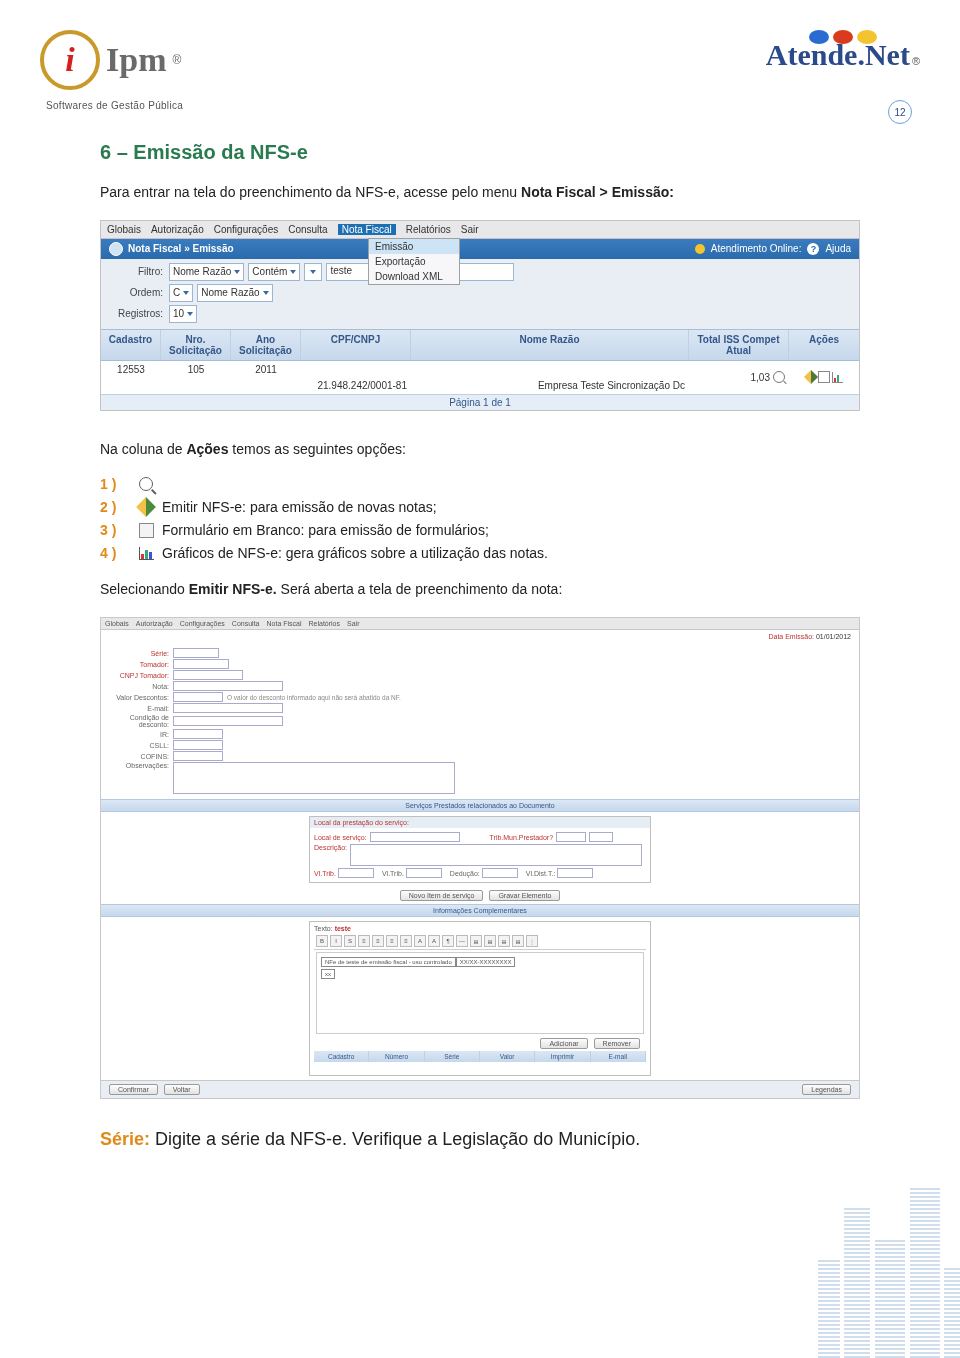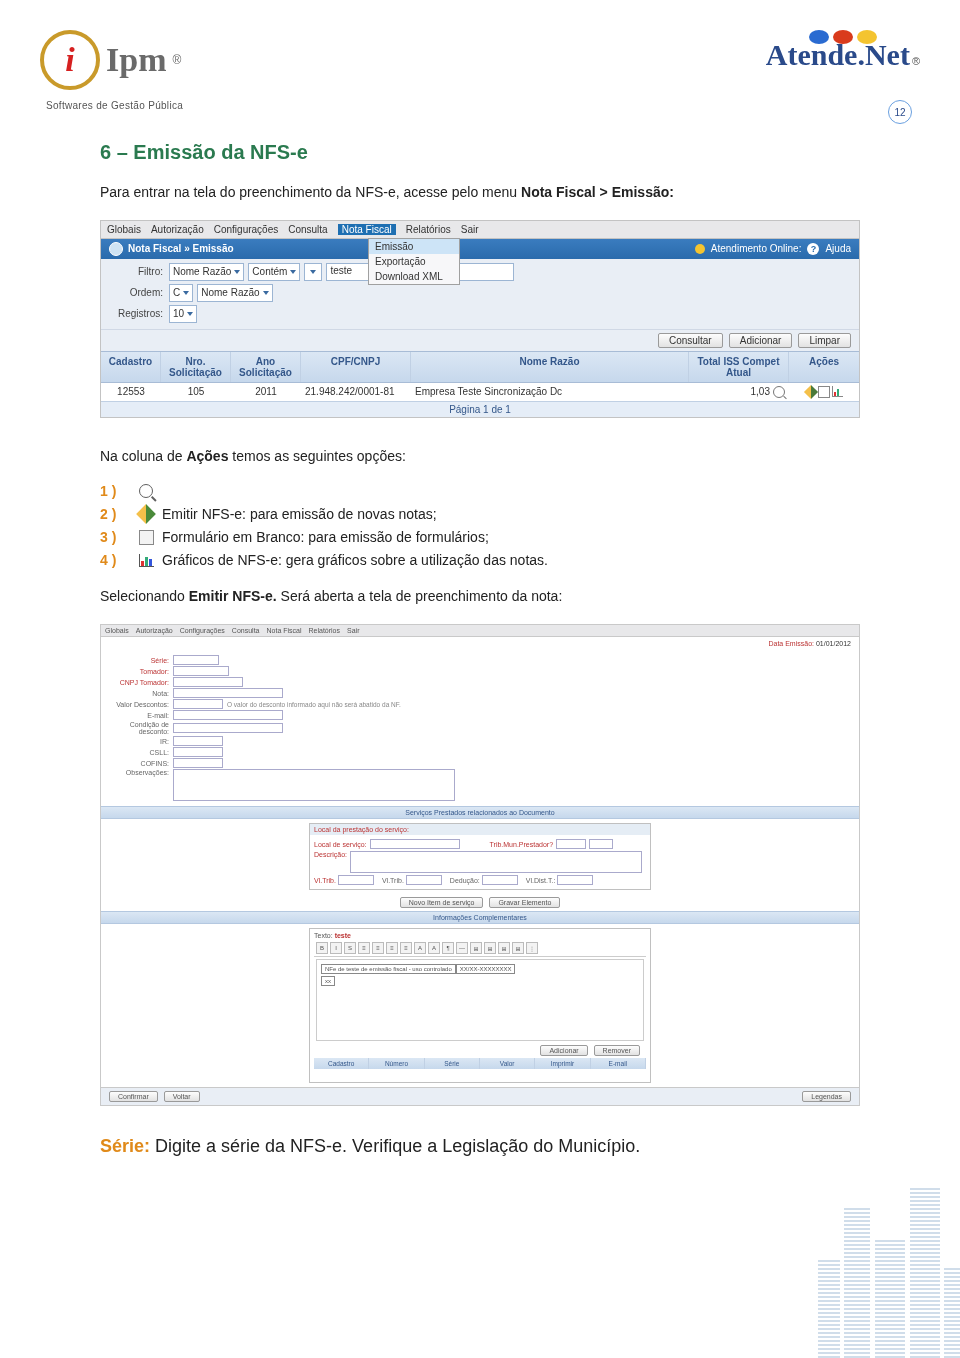--- a/index.html
+++ b/index.html
@@ -124,21 +124,21 @@
     font-size:10px; color:#34578a; font-weight:bold;
     border-top:1px solid #a8bcd6; border-bottom:1px solid #a8bcd6;
   }
   .table-head div { padding:4px 4px; text-align:center; border-right:1px solid #c0d0e4; }
   .table-head div:last-child{border-right:none;}
   .table-row {
     display:grid; grid-template-columns: 60px 70px 70px 110px 1fr 100px 70px;
     font-size:10px; background:#fff;
   }
   .table-row div { padding:3px 4px; text-align:center; }
-  .table-row .lefttxt { text-align:left; }
+  .table-row .lefttxt { text-align:right;margin-top:16px; }
   .row-icons { display:flex; gap:2px; justify-content:center; align-items:center; }
   .mini-icon { width:10px;height:10px;display:inline-block; }
   .mag { border:1px solid #777;border-radius:50%;position:relative; }
   .mag::after{content:"";position:absolute;width:4px;height:1px;background:#777;right:-3px;bottom:-1px;transform:rotate(45deg);}
   .pencil { background:linear-gradient(45deg,#f4c04a 50%,#4a7a3a 50%);transform:rotate(45deg); }
   .checkbox-mini { border:1px solid #888; }
   .chart-mini { background:#fff;border-bottom:1px solid #888;border-left:1px solid #888;position:relative; }
   .chart-mini::before{content:"";position:absolute;left:1px;bottom:0;width:2px;height:4px;background:#d33;}
   .chart-mini::after{content:"";position:absolute;left:4px;bottom:0;width:2px;height:7px;background:#3a7;}
   .pager { background:#e5edf7;text-align:center;padding:2px;font-size:10px;color:#34578a;border-top:1px solid #c0d0e4; }
@@ -290,25 +290,20 @@
             <span class="caret"></span>
           </span>
       </div>
       <div class="lbl">Registros:</div>
       <div class="frow">
         <span class="sel">
             <span>10</span>
             <span class="caret"></span>
           </span>
       </div>
-    </div>
-    <div class="actions-row">
-      <span class="btn">Consultar</span>
-      <span class="btn">Adicionar</span>
-      <span class="btn">Limpar</span>
     </div>
     <div class="table-head">
       <div>Cadastro</div>
       <div>Nro. Solicitação</div>
       <div>Ano Solicitação</div>
       <div>CPF/CNPJ</div>
       <div>Nome Razão</div>
       <div>Total ISS Compet Atual</div>
       <div>Ações</div>
     </div>

